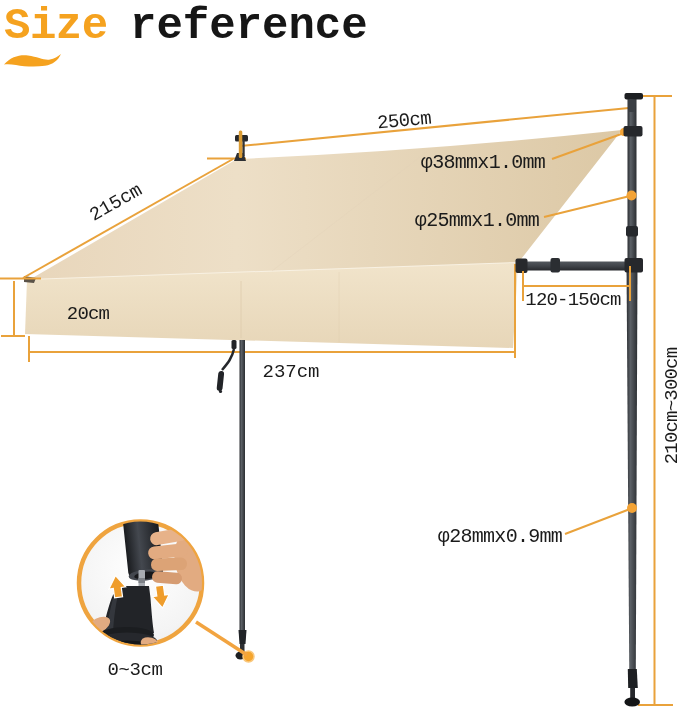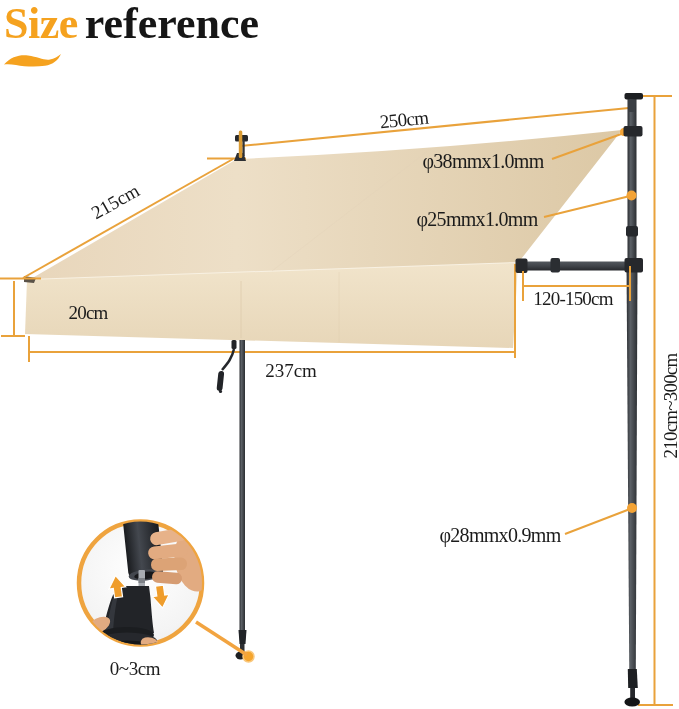--- a/index.html
+++ b/index.html
@@ -1,17 +1,17 @@
 <!DOCTYPE html>
 <html><head>
 <meta charset="utf-8">
 <style>
   html,body{margin:0;padding:0;background:#ffffff;}
   #page{position:relative;width:679px;height:709px;overflow:hidden;
-        font-family:Liberation Serif, serif;}
+        font-family:Liberation Mono, monospace;}
   svg{display:block;}
 </style>
 </head>
 <body>
 <div id="page">
 <svg width="679" height="709" viewBox="0 0 679 709">
 <defs>
   <linearGradient id="roofG" x1="0" y1="0" x2="1" y2="0">
     <stop offset="0" stop-color="#e8d6bb"></stop>
     <stop offset="0.35" stop-color="#eddfc7"></stop>

